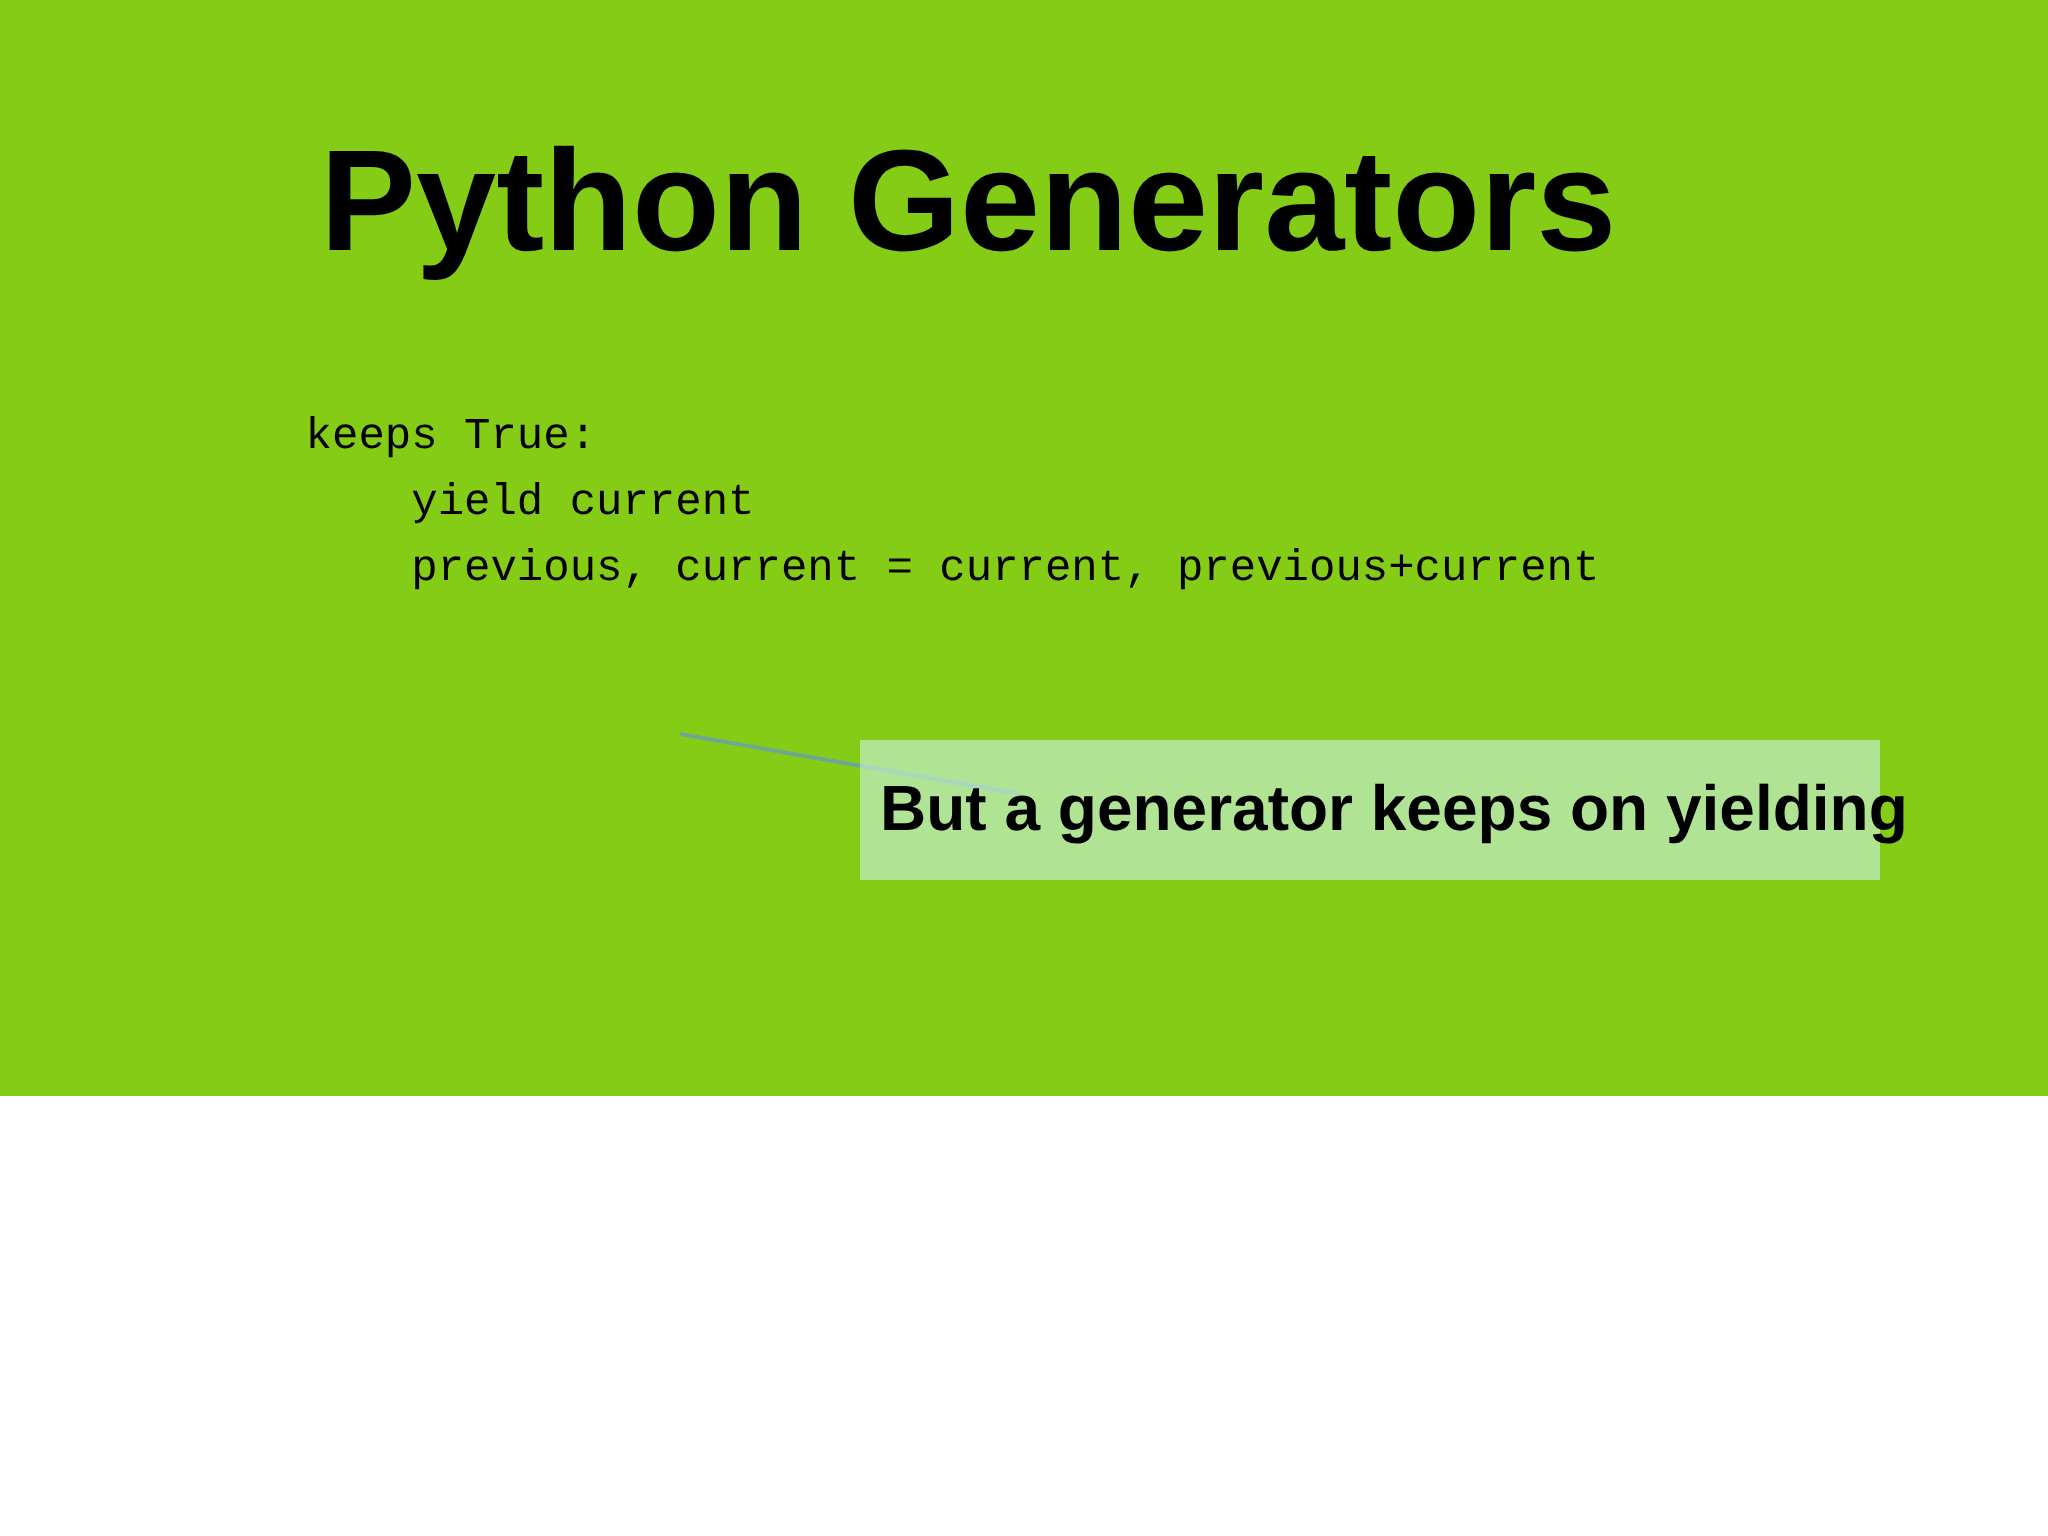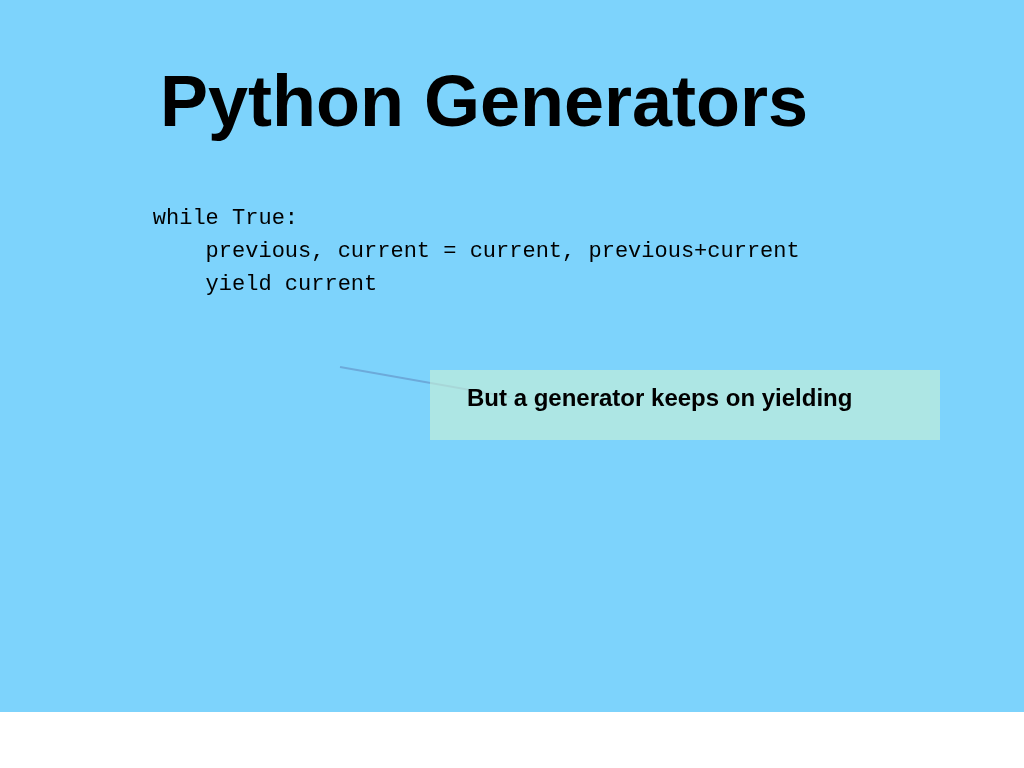--- a/index.html
+++ b/index.html
@@ -11,22 +11,22 @@
     body {
       width: 1024px;
       height: 768px;
       background-color: #ffffff;
       font-family: Arial, Helvetica, sans-serif;
       overflow: hidden;
     }
 
     .slide {
       width: 1024px;
-      height: 712px;
-      background: #7dd3fc;
+      height: 548px;
+      background: #84cc16;
       position: relative;
       padding: 40px 60px;
     }
 
     .title {
       font-size: 72px;
       font-weight: bold;
       color: #000000;
       margin-top: 20px;
       margin-bottom: 60px;
@@ -48,27 +48,27 @@
       display: block;
     }
   </style>
 </head>
 <body>
 
 <div class="slide">
   <h1 class="title">Python Generators</h1>
 
   <div class="code-block" style="position: relative;">
-    <span class="code-line">    while True:</span>
+    <span class="code-line">    keeps True:</span>
+    <span class="code-line">        yield current</span>
     <span class="code-line">        previous, current = current, previous+current</span>
-    <span class="code-line">        yield current</span>
 
     <svg style="position: absolute; top: 0; left: 0; width: 900px; height: 200px; pointer-events: none; overflow: visible;">
 
       <line x1="280" y1="165" x2="450" y2="195" stroke="#6699cc" stroke-width="2" opacity="0.7"></line>
     </svg>
 
     <div style="position: absolute; top: 168px; left: 370px; width: 510px; height: 70px; background-color: rgba(200, 240, 215, 0.65); z-index: 1;">
     </div>
 
-    <div style="position: absolute; top: 178px; left: 407px; font-family: Arial, Helvetica, sans-serif; font-size: 24px; font-weight: bold; color: #000000; white-space: nowrap; z-index: 2;">But a generator keeps on yielding</div>
+    <div style="position: absolute; top: 178px; left: 380px; font-family: Arial, Helvetica, sans-serif; font-size: 32px; font-weight: bold; color: #000000; white-space: nowrap; z-index: 2;">But a generator keeps on yielding</div>
   </div>
 </div>
 
 </body></html>

